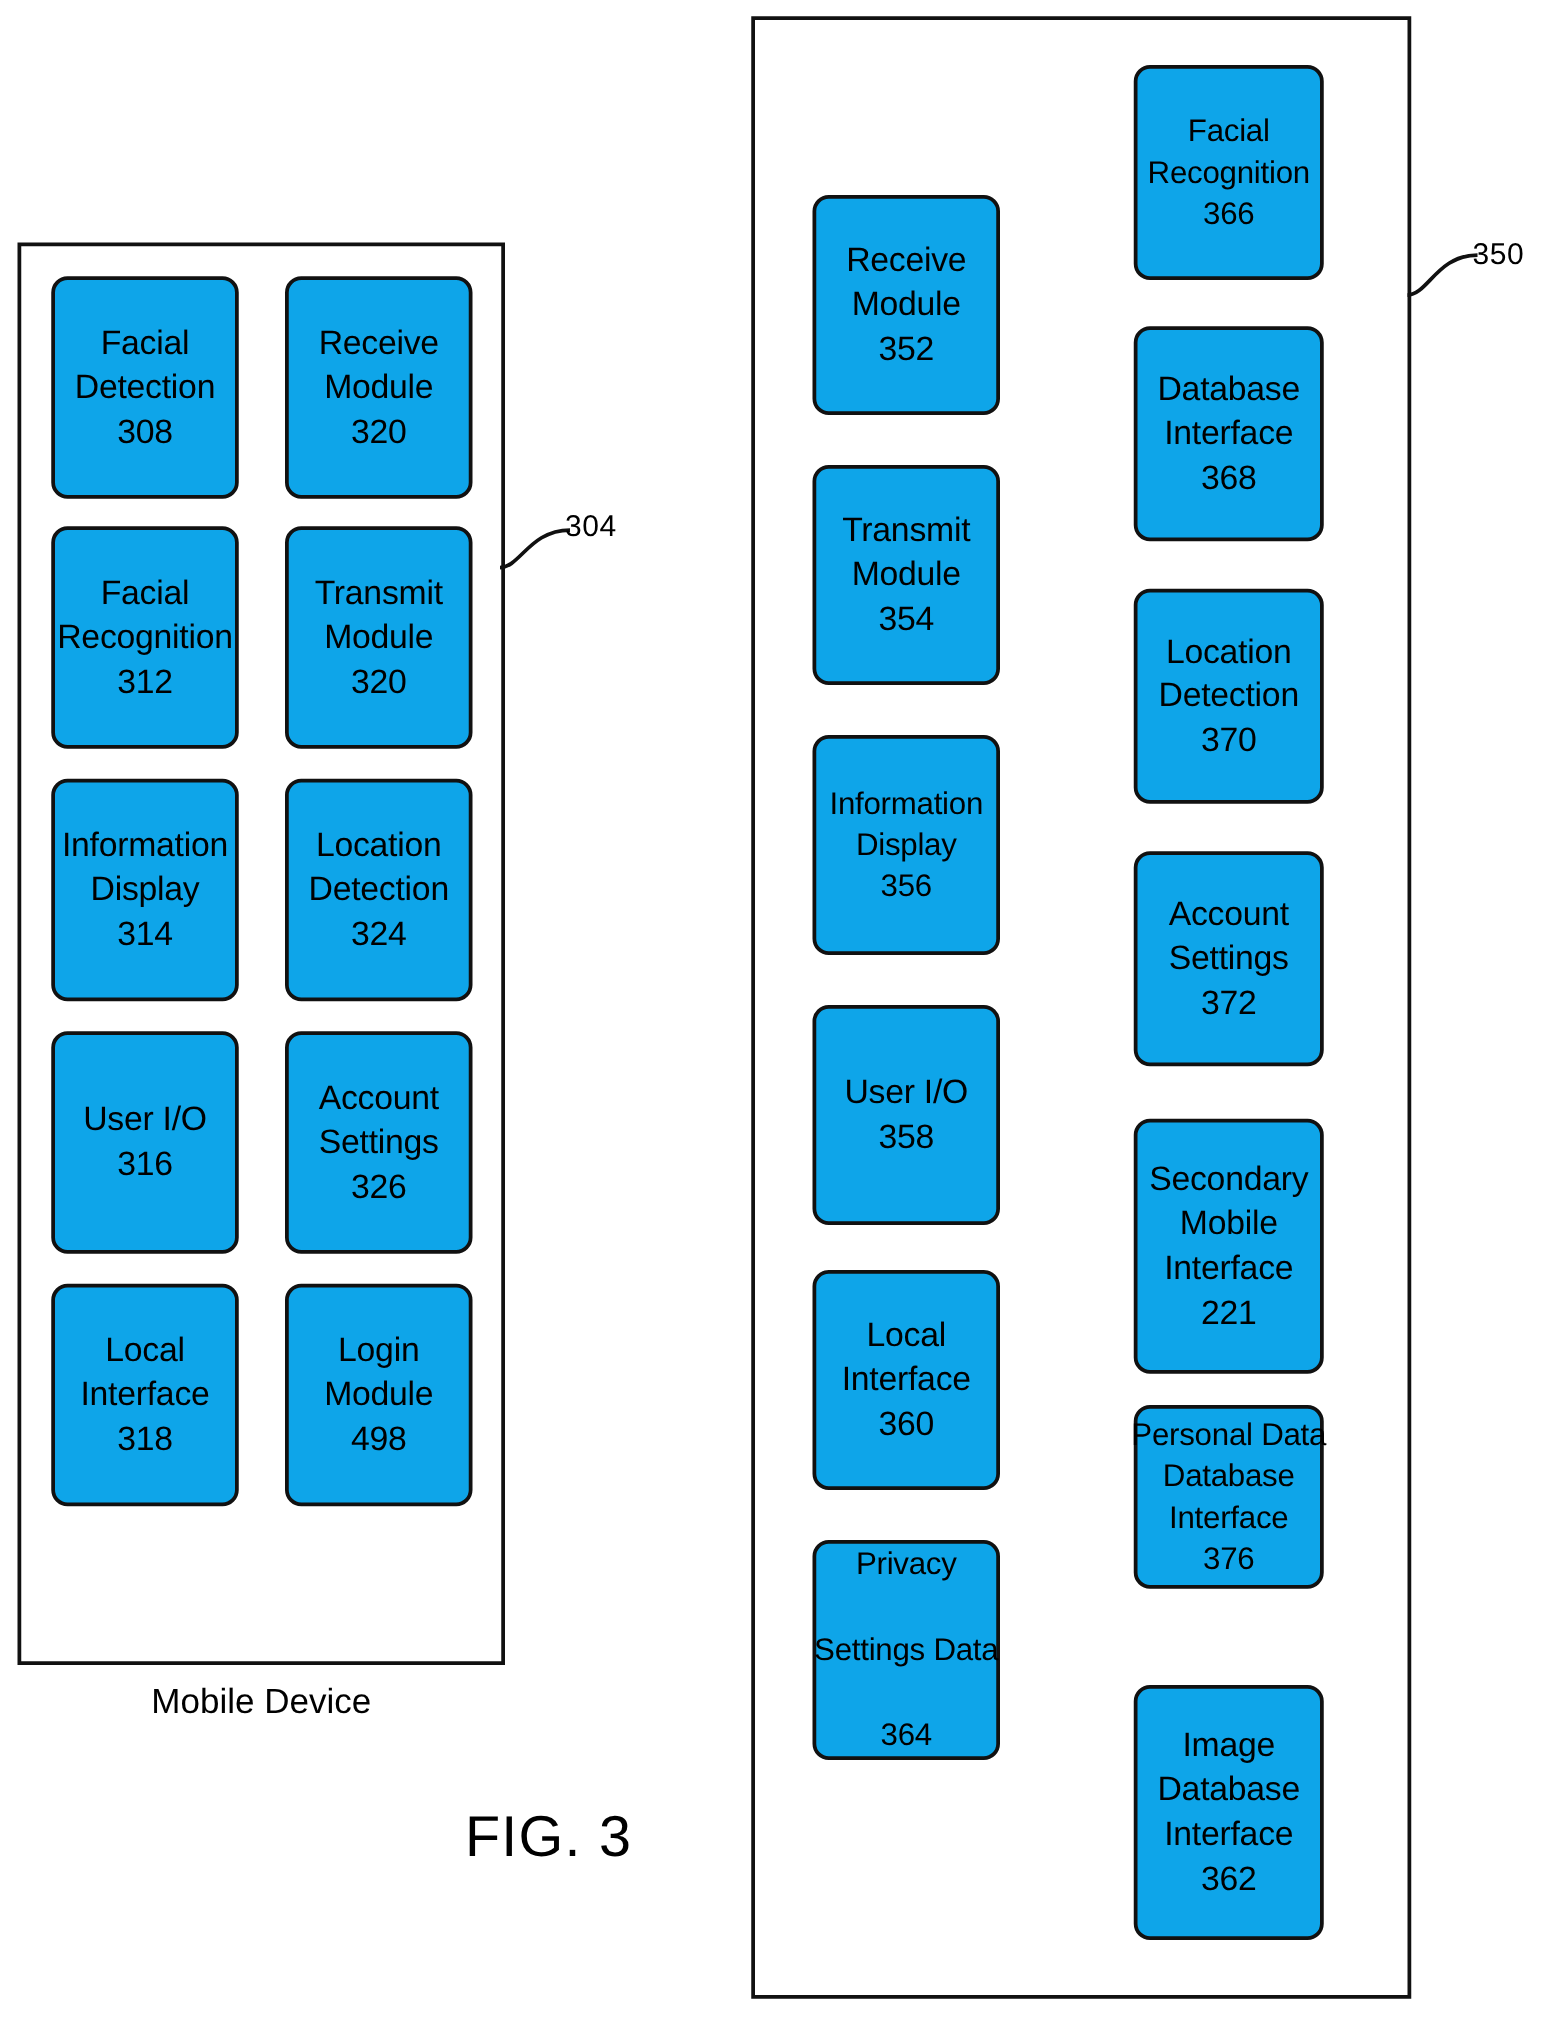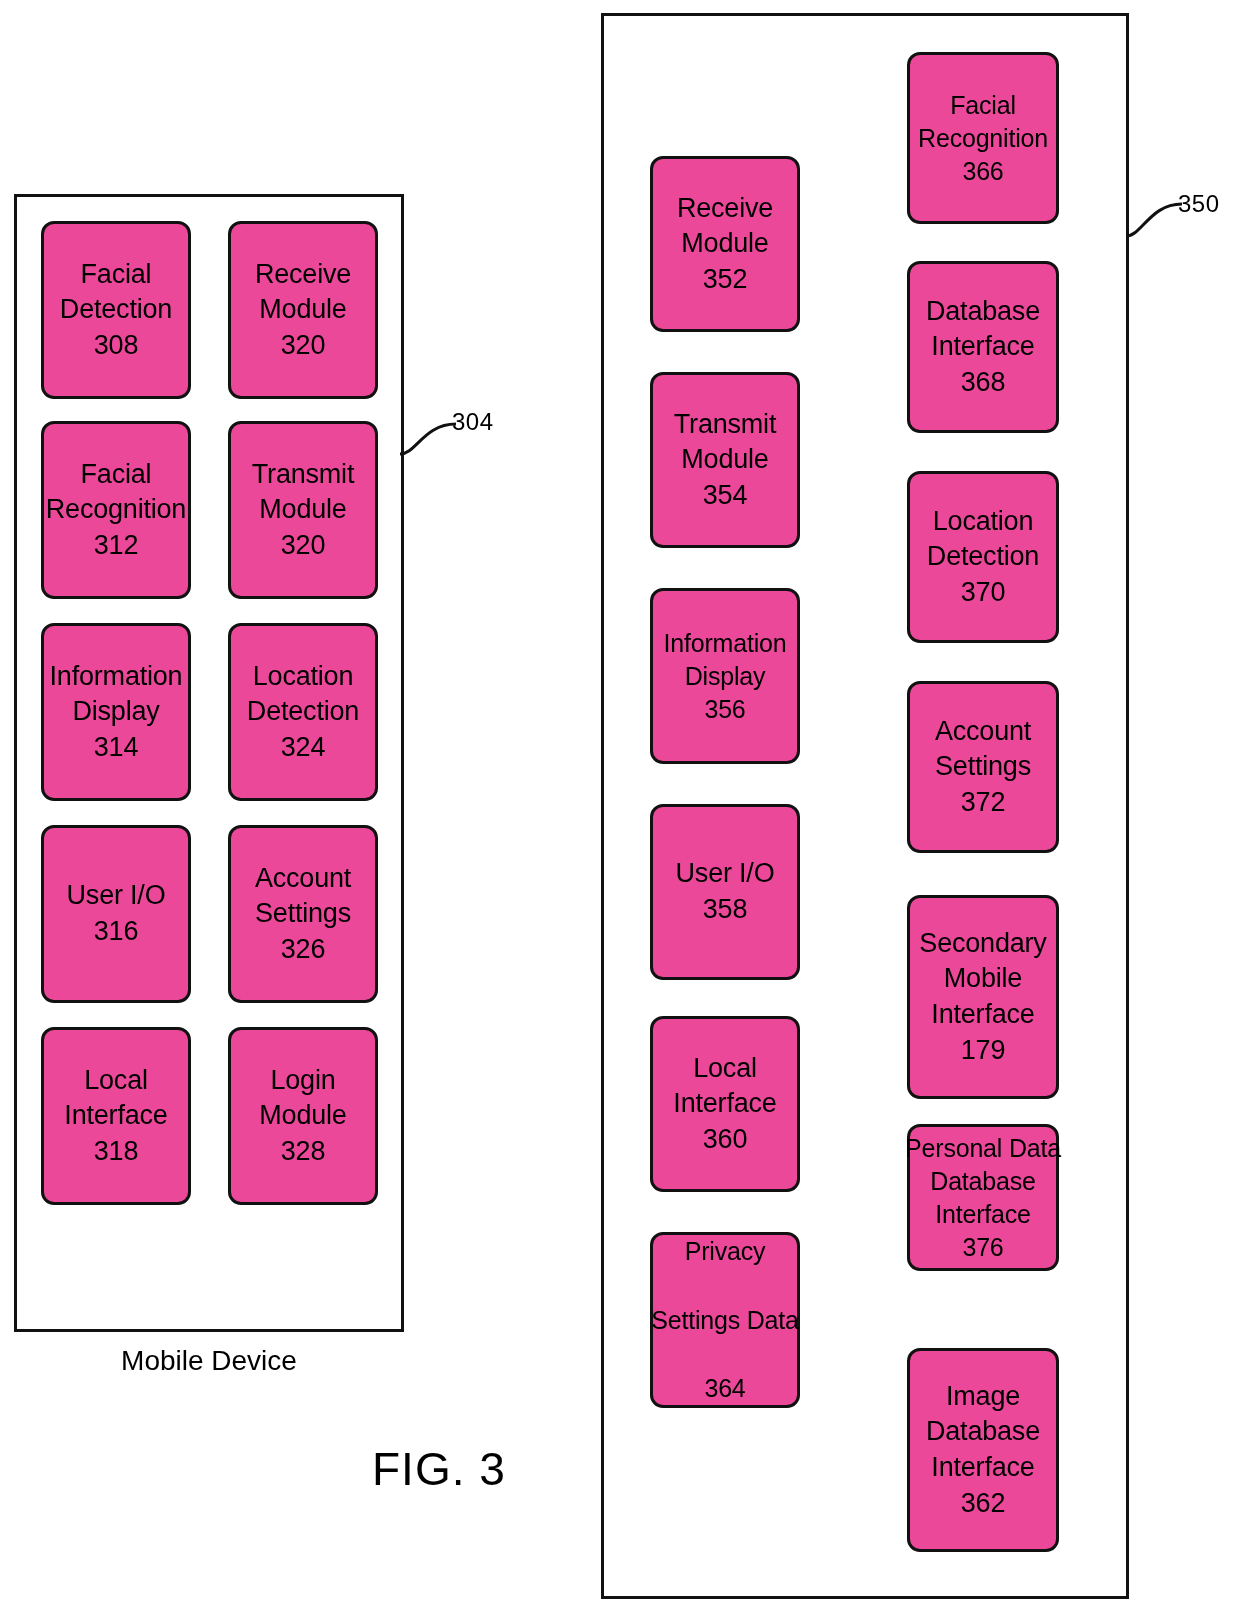--- a/index.html
+++ b/index.html
@@ -37,21 +37,21 @@
     width: 528px;
     height: 1586px;
   }
 
   
   .module-box {
     position: absolute;
     border: 3px solid #111111;
     border-radius: 13px;
     box-sizing: border-box;
-    background: #ec4899;
+    background: #0ea5e9;
     display: flex;
     flex-direction: column;
     align-items: center;
     justify-content: center;
     text-align: center;
     line-height: 1.32;
     font-size: 27px;
     letter-spacing: -0.2px;
   }
   .module-box .ln {
@@ -156,21 +156,21 @@
 
   <div class="module-box col-b" style="top:628px;height:178px;">
     <span class="ln">Account</span>
     <span class="ln">Settings</span>
     <span class="ref">326</span>
   </div>
 
   <div class="module-box col-b" style="top:830px;height:178px;">
     <span class="ln">Login</span>
     <span class="ln">Module</span>
-    <span class="ref">328</span>
+    <span class="ref">498</span>
   </div>
 </div>
 
 <svg class="callout-svg" style="left:398px;top:418px;width:60px;height:40px;" viewBox="0 0 60 40">
   <path d="M2,36 C18,36 26,6 58,6" fill="none" stroke="#111111" stroke-width="3"></path>
 </svg>
 <div class="callout-label" style="left:452px;top:408px;">304</div>
 
 <div id="mobile-caption">Mobile Device</div>
 
@@ -234,21 +234,21 @@
   <div class="module-box col-2" style="top:665px;height:172px;">
     <span class="ln">Account</span>
     <span class="ln">Settings</span>
     <span class="ref">372</span>
   </div>
 
   <div class="module-box col-2" style="top:879px;height:204px;">
     <span class="ln">Secondary</span>
     <span class="ln">Mobile</span>
     <span class="ln">Interface</span>
-    <span class="ref">179</span>
+    <span class="ref">221</span>
   </div>
 
   <div class="module-box col-2 tight" style="top:1108px;height:147px;">
     <span class="ln">Personal Data</span>
     <span class="ln">Database</span>
     <span class="ln">Interface</span>
     <span class="ref">376</span>
   </div>
 
   <div class="module-box col-2" style="top:1332px;height:204px;align-items:center;">

